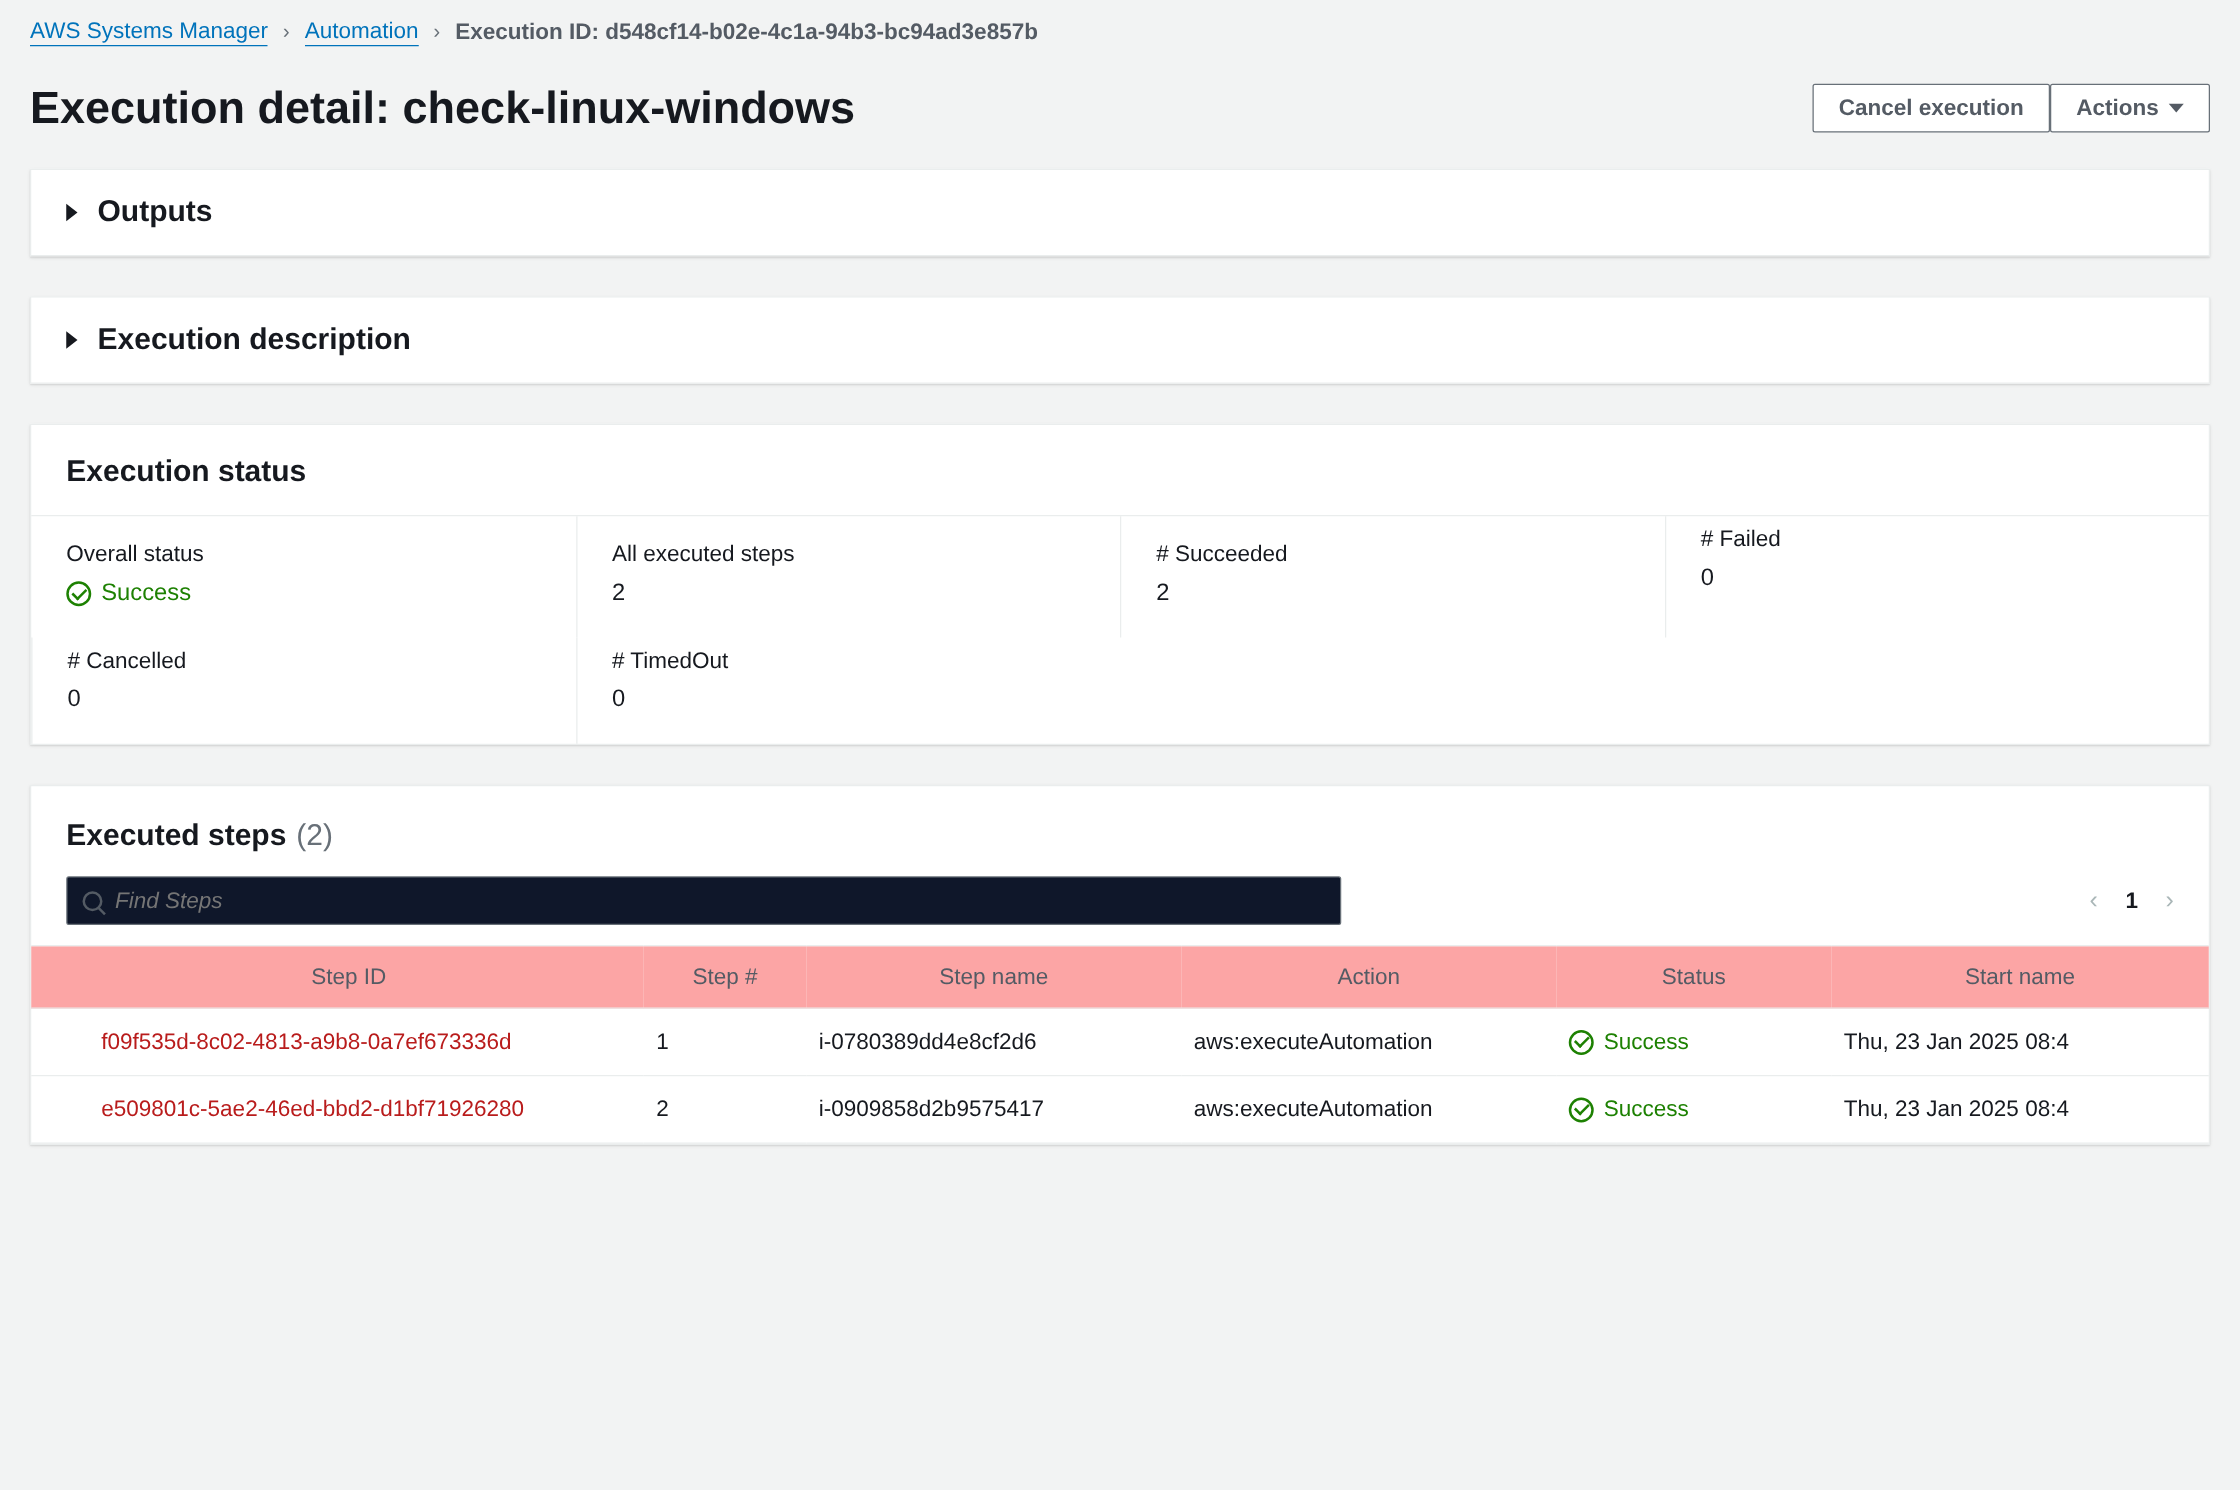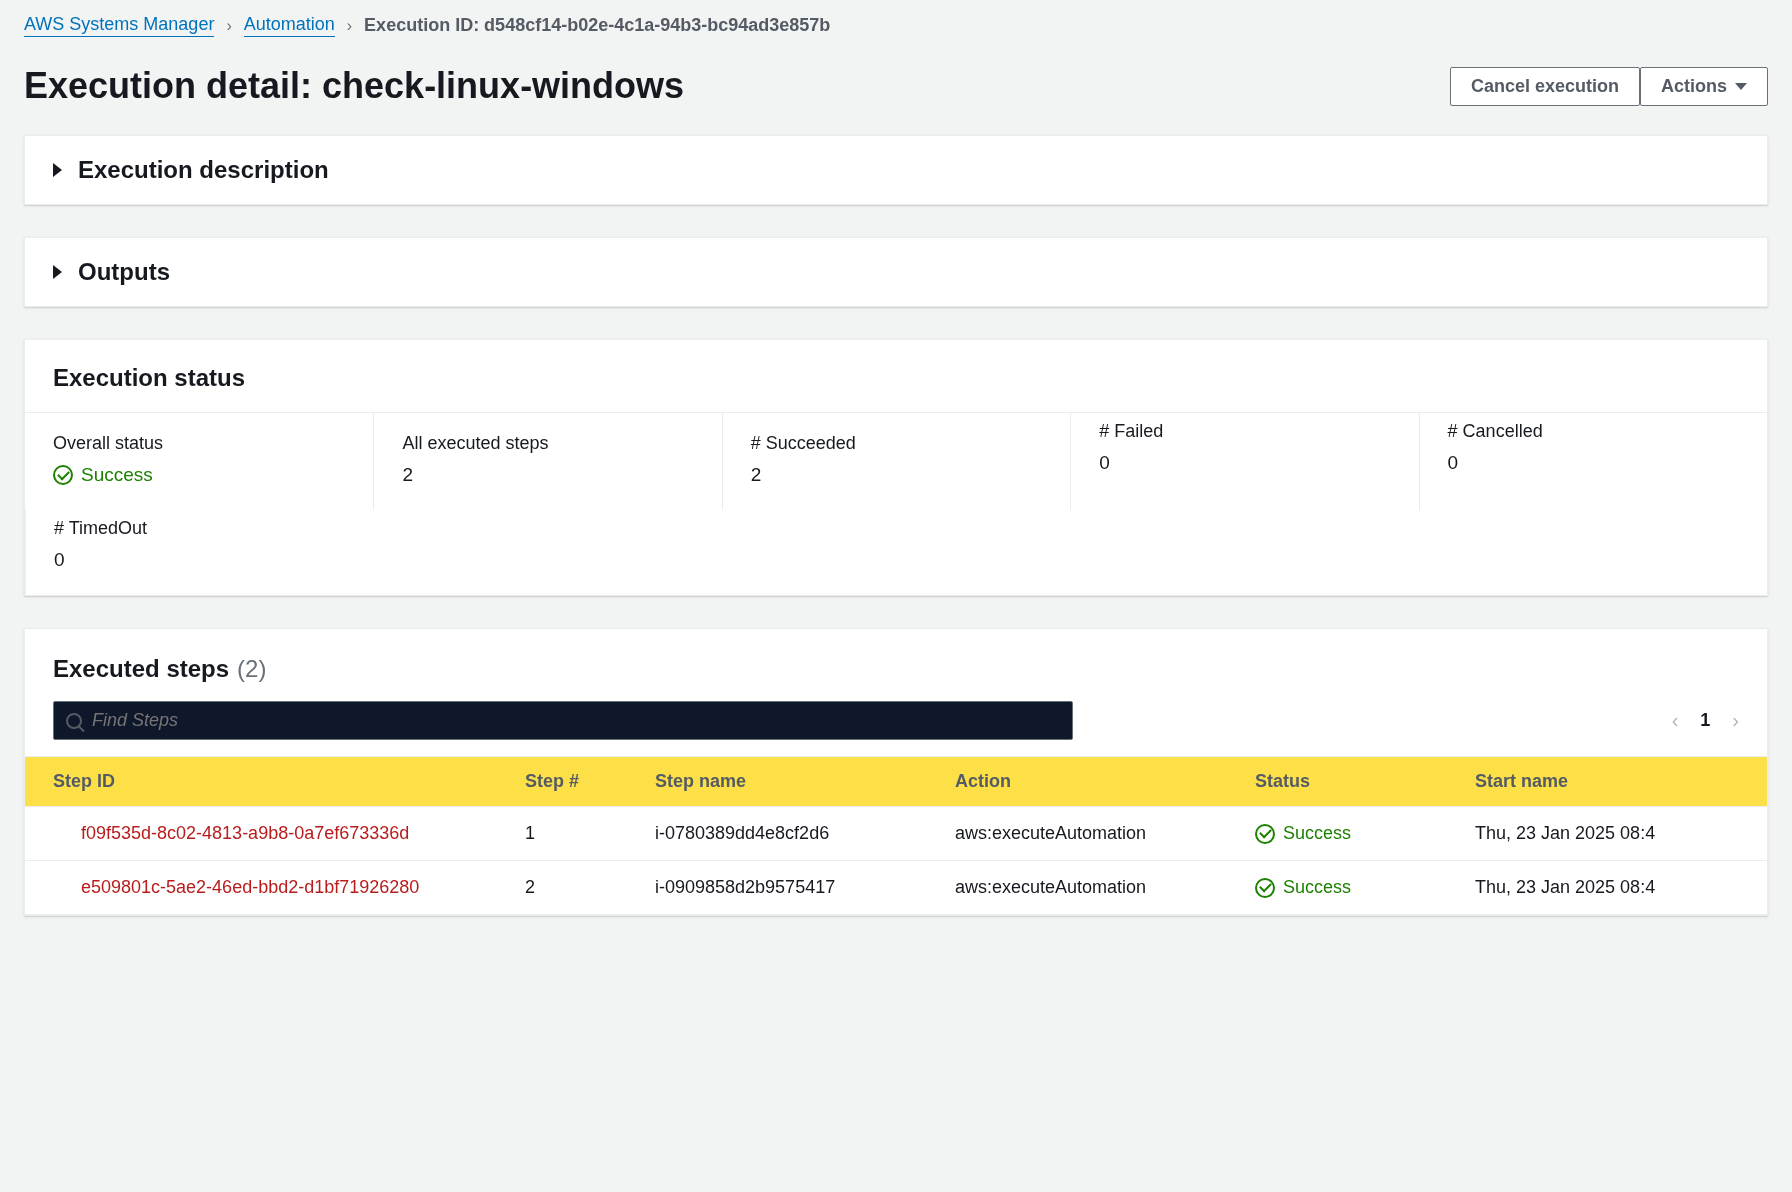--- a/index.html
+++ b/index.html
@@ -92,21 +92,21 @@
 }
 .panel-title-static {
   padding: 24px 28px 20px 28px;
 }
 .panel-title-static h2 {
   font-size: 24px;
   font-weight: 700;
 }
 .status-grid {
   display: grid;
-  grid-template-columns: 1fr 1fr 1fr 1fr 1fr;
+  grid-template-columns: 1fr 1fr 1fr 1fr;
   border-top: 1px solid #eaeded;
 }
 .status-cell {
   padding: 20px 28px 24px 28px;
   border-left: 1px solid #eaeded;
 }
 .status-cell:first-child { border-left: none; }
 .status-cell.row2 { padding-top: 8px; }
 .status-label {
   font-size: 18px;
@@ -205,28 +205,28 @@
   color: #aab7b8;
   cursor: pointer;
   font-size: 20px;
 }
 .pager .cur { font-weight: 700; }
 table {
   width: 100%;
   border-collapse: collapse;
 }
 th {
-  text-align: left;
+  text-align: center;
   padding: 14px 10px;
   font-size: 18px;
-  font-weight: 700;
+  font-weight: 400;
   color: #545b64;
   border-top: 1px solid #eaeded;
   border-bottom: 1px solid #eaeded;
-  background: #fde047;
+  background: #fca5a5;
 }
 th:first-child, td:first-child { padding-left: 28px; }
 td {
   padding: 16px 10px;
   font-size: 18px;
   border-bottom: 1px solid #eaeded;
 }
 td a {
   color: #b91c1c;
   text-decoration: none;
@@ -261,28 +261,28 @@
       <button class="btn">
         <span>Actions</span>
         <span class="caret"></span>
       </button>
     </div>
   </div>
 
   <div class="panel">
     <div class="panel-header">
       <span class="tri"></span>
-      <h2>Execution description</h2>
+      <h2>Outputs</h2>
     </div>
   </div>
 
   <div class="panel">
     <div class="panel-header">
       <span class="tri"></span>
-      <h2>Outputs</h2>
+      <h2>Execution description</h2>
     </div>
   </div>
 
   <div class="panel">
     <div class="panel-title-static">
       <h2>Execution status</h2>
     </div>
     <div class="status-grid">
       <div class="status-cell">
         <div class="status-label">Overall status</div>

